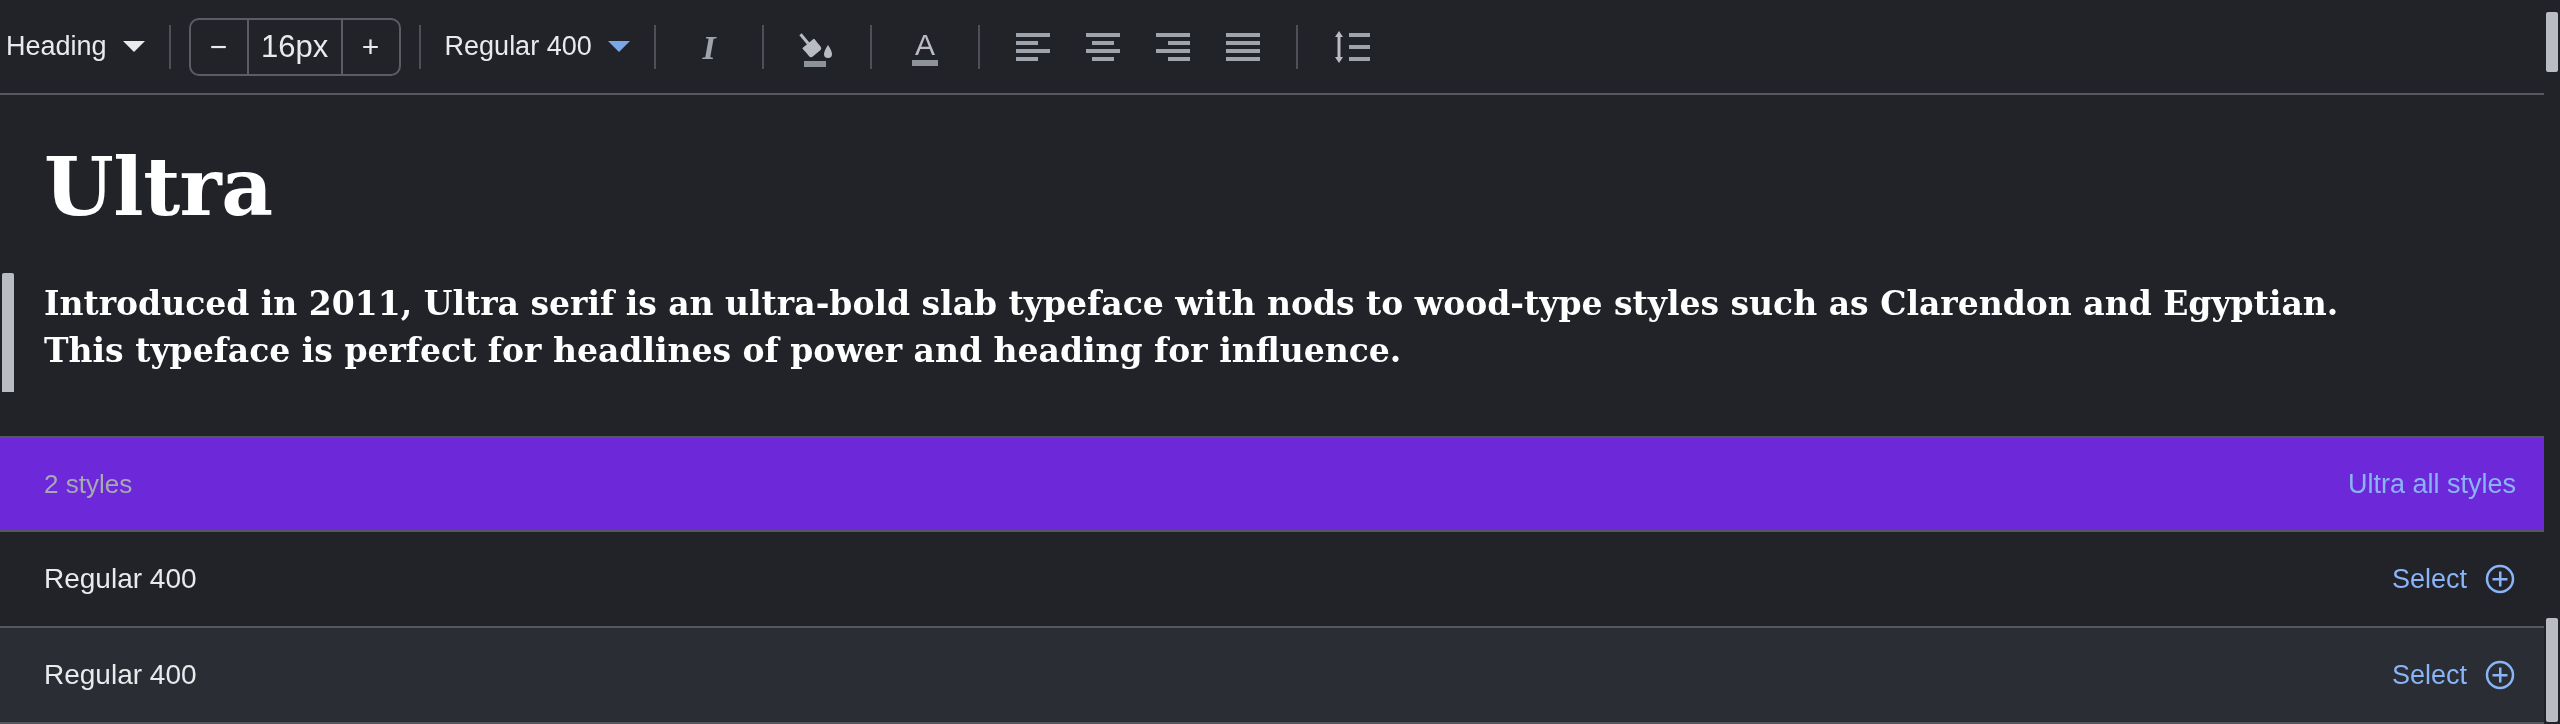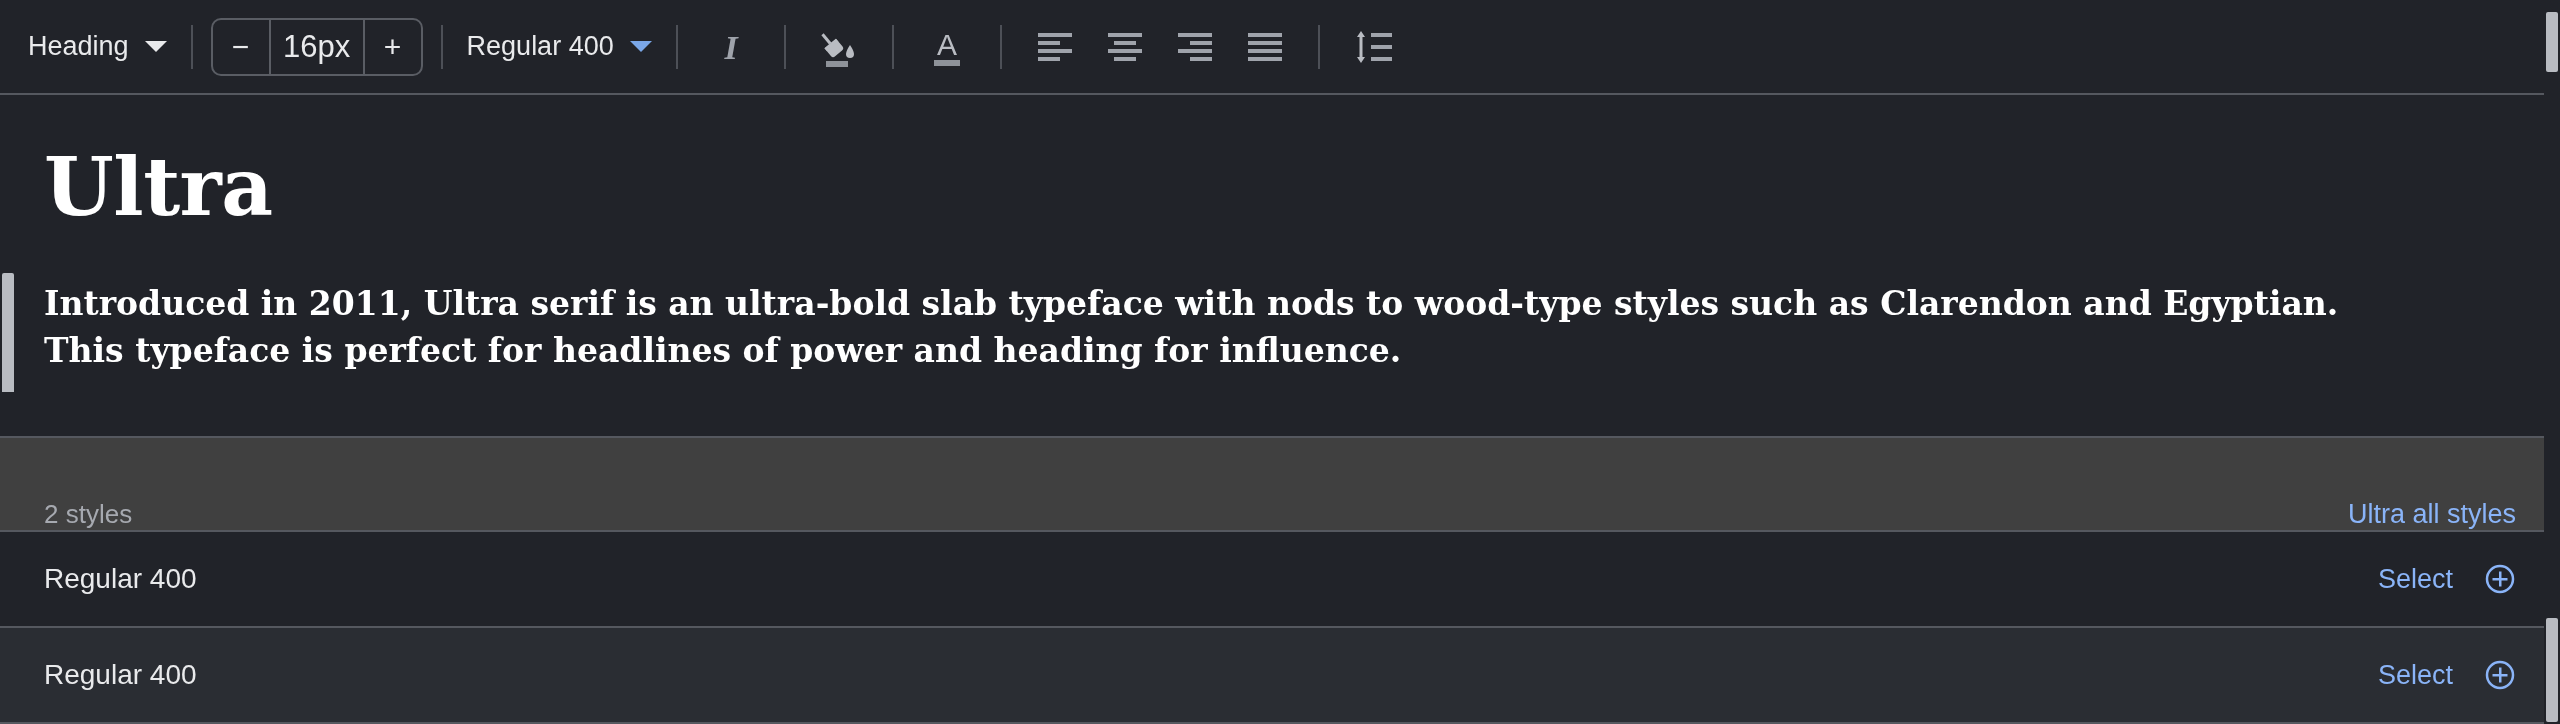--- a/index.html
+++ b/index.html
@@ -22,21 +22,20 @@
   }
 
   
   .toolbar {
     height: 95px;
     min-height: 95px;
     background: #212329;
     border-bottom: 2px solid #55585f;
     display: flex;
     align-items: center;
-    padding-left: 22px;
     position: relative;
   }
 
   .tb-sep {
     width: 2px;
     height: 44px;
     background: #4d5057;
     margin: 0 18px;
   }
 
@@ -133,24 +132,24 @@
     border-radius: 2px;
   }
 
   
   .styles-header {
     height: 96px;
     min-height: 96px;
     border-top: 2px solid #55585f;
     border-bottom: 2px solid #55585f;
     display: flex;
-    align-items: flex-end;
+    align-items: center;
     justify-content: space-between;
     padding: 0 44px 0 44px;
-    background: #404040;
+    background: #6d28d9;
     margin-top: 44px;
   }
   .styles-count {
     color: #a6a9b0;
     font-size: 26px;
   }
   .select-all {
     color: #8ab4f8;
     font-size: 27px;
     cursor: pointer;
@@ -167,21 +166,21 @@
     background: #212329;
   }
   .style-row.hover { background: #2a2d33; }
   .style-name {
     color: #e9eaec;
     font-size: 28px;
   }
   .style-select {
     display: flex;
     align-items: center;
-    gap: 31px;
+    gap: 17px;
     color: #8ab4f8;
     font-size: 27px;
     cursor: pointer;
   }
   .plus-circle { display: block; }
 
   
   .page-scrollbar {
     position: absolute;
     right: 0; top: 0;

